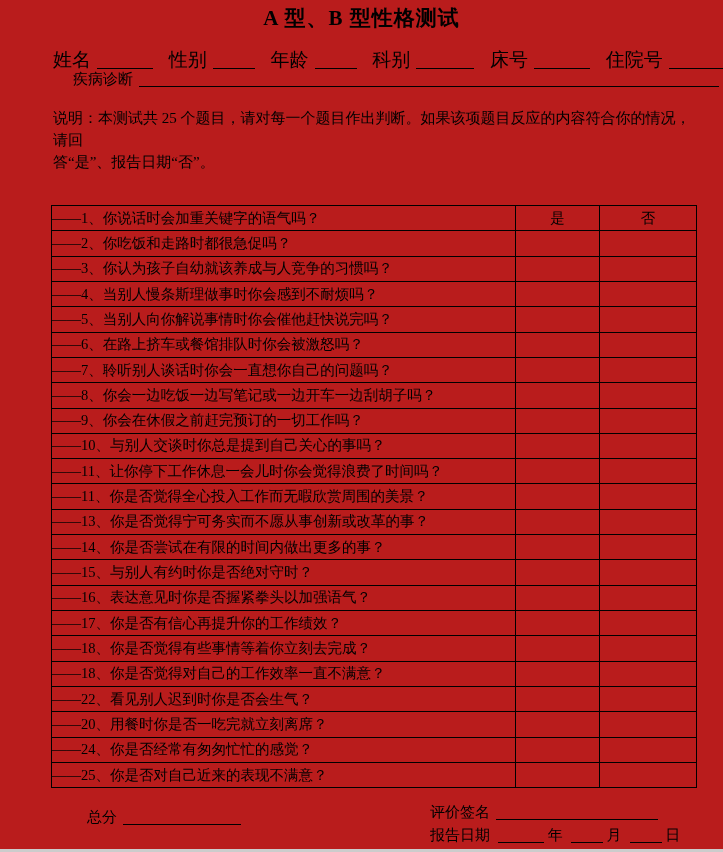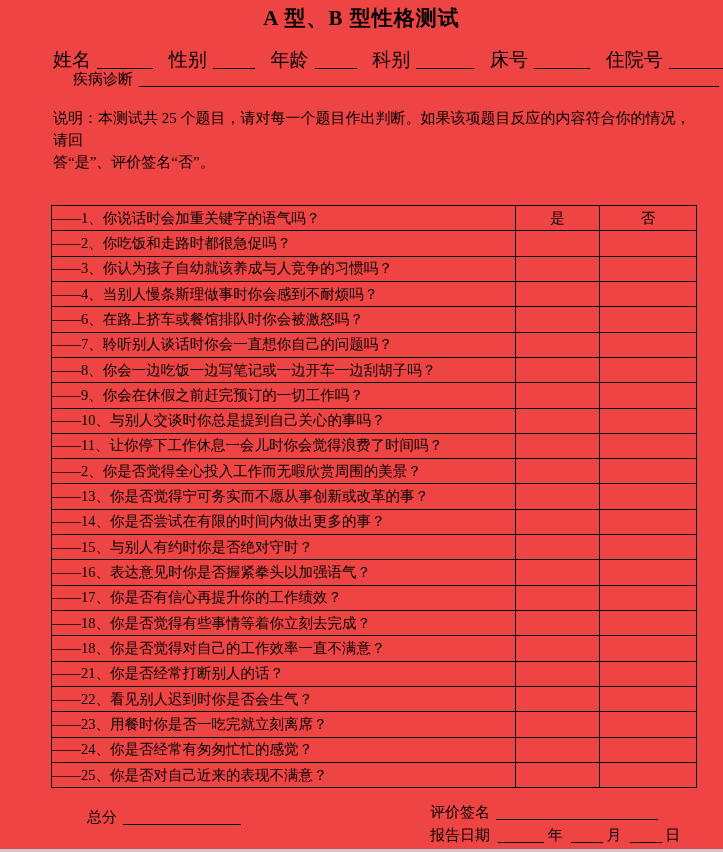--- a/index.html
+++ b/index.html
@@ -1,20 +1,20 @@
 <!DOCTYPE html>
 <html><head>
 <meta charset="utf-8">
 <style>
   html, body { margin: 0; padding: 0; background: #ffffff; }
   .page {
     position: relative;
     width: 723px;
     height: 852px;
-    background: #ef4444;
+    background: #b91c1c;
     color: #000000;
     font-family: "Liberation Serif", "DejaVu Serif", serif;
     overflow: hidden;
   }
   .title {
     position: absolute;
     top: 4px; left: 0;
     width: 100%;
     margin: 0;
     text-align: center;
@@ -117,21 +117,21 @@
     <span class="field"><span>床号</span><span class="blank w56"></span></span>
     <span class="field"><span>住院号</span><span class="blank w86"></span></span>
   </div>
 
   <div class="diagnosis-row">
     <span>疾病诊断</span><span class="blank w580"></span>
   </div>
 
   <div class="instructions">
     <div>说明：本测试共 25 个题目，请对每一个题目作出判断。如果该项题目反应的内容符合你的情况，请回</div>
-    <div>答“是”、评价签名“否”。</div>
+    <div>答“是”、报告日期“否”。</div>
   </div>
 
   <table class="q-table">
     <colgroup>
       <col style="width:464px">
       <col style="width:84px">
       <col style="width:97px">
     </colgroup>
     <tbody>
         <tr>
@@ -148,20 +148,25 @@
           <td class="q-cell">——3、你认为孩子自幼就该养成与人竞争的习惯吗？</td>
           <td class="a-cell"></td>
           <td class="a-cell"></td>
         </tr>
         <tr>
           <td class="q-cell">——4、当别人慢条斯理做事时你会感到不耐烦吗？</td>
           <td class="a-cell"></td>
           <td class="a-cell"></td>
         </tr>
         <tr>
+          <td class="q-cell">——5、当别人向你解说事情时你会催他赶快说完吗？</td>
+          <td class="a-cell"></td>
+          <td class="a-cell"></td>
+        </tr>
+        <tr>
           <td class="q-cell">——6、在路上挤车或餐馆排队时你会被激怒吗？</td>
           <td class="a-cell"></td>
           <td class="a-cell"></td>
         </tr>
         <tr>
           <td class="q-cell">——7、聆听别人谈话时你会一直想你自己的问题吗？</td>
           <td class="a-cell"></td>
           <td class="a-cell"></td>
         </tr>
         <tr>
@@ -178,21 +183,21 @@
           <td class="q-cell">——10、与别人交谈时你总是提到自己关心的事吗？</td>
           <td class="a-cell"></td>
           <td class="a-cell"></td>
         </tr>
         <tr>
           <td class="q-cell">——11、让你停下工作休息一会儿时你会觉得浪费了时间吗？</td>
           <td class="a-cell"></td>
           <td class="a-cell"></td>
         </tr>
         <tr>
-          <td class="q-cell">——2、你是否觉得全心投入工作而无暇欣赏周围的美景？</td>
+          <td class="q-cell">——11、你是否觉得全心投入工作而无暇欣赏周围的美景？</td>
           <td class="a-cell"></td>
           <td class="a-cell"></td>
         </tr>
         <tr>
           <td class="q-cell">——13、你是否觉得宁可务实而不愿从事创新或改革的事？</td>
           <td class="a-cell"></td>
           <td class="a-cell"></td>
         </tr>
         <tr>
           <td class="q-cell">——14、你是否尝试在有限的时间内做出更多的事？</td>
@@ -218,31 +223,26 @@
           <td class="q-cell">——18、你是否觉得有些事情等着你立刻去完成？</td>
           <td class="a-cell"></td>
           <td class="a-cell"></td>
         </tr>
         <tr>
           <td class="q-cell">——18、你是否觉得对自己的工作效率一直不满意？</td>
           <td class="a-cell"></td>
           <td class="a-cell"></td>
         </tr>
         <tr>
-          <td class="q-cell">——21、你是否经常打断别人的话？</td>
-          <td class="a-cell"></td>
-          <td class="a-cell"></td>
-        </tr>
-        <tr>
           <td class="q-cell">——22、看见别人迟到时你是否会生气？</td>
           <td class="a-cell"></td>
           <td class="a-cell"></td>
         </tr>
         <tr>
-          <td class="q-cell">——23、用餐时你是否一吃完就立刻离席？</td>
+          <td class="q-cell">——20、用餐时你是否一吃完就立刻离席？</td>
           <td class="a-cell"></td>
           <td class="a-cell"></td>
         </tr>
         <tr>
           <td class="q-cell">——24、你是否经常有匆匆忙忙的感觉？</td>
           <td class="a-cell"></td>
           <td class="a-cell"></td>
         </tr>
         <tr>
           <td class="q-cell">——25、你是否对自己近来的表现不满意？</td>

